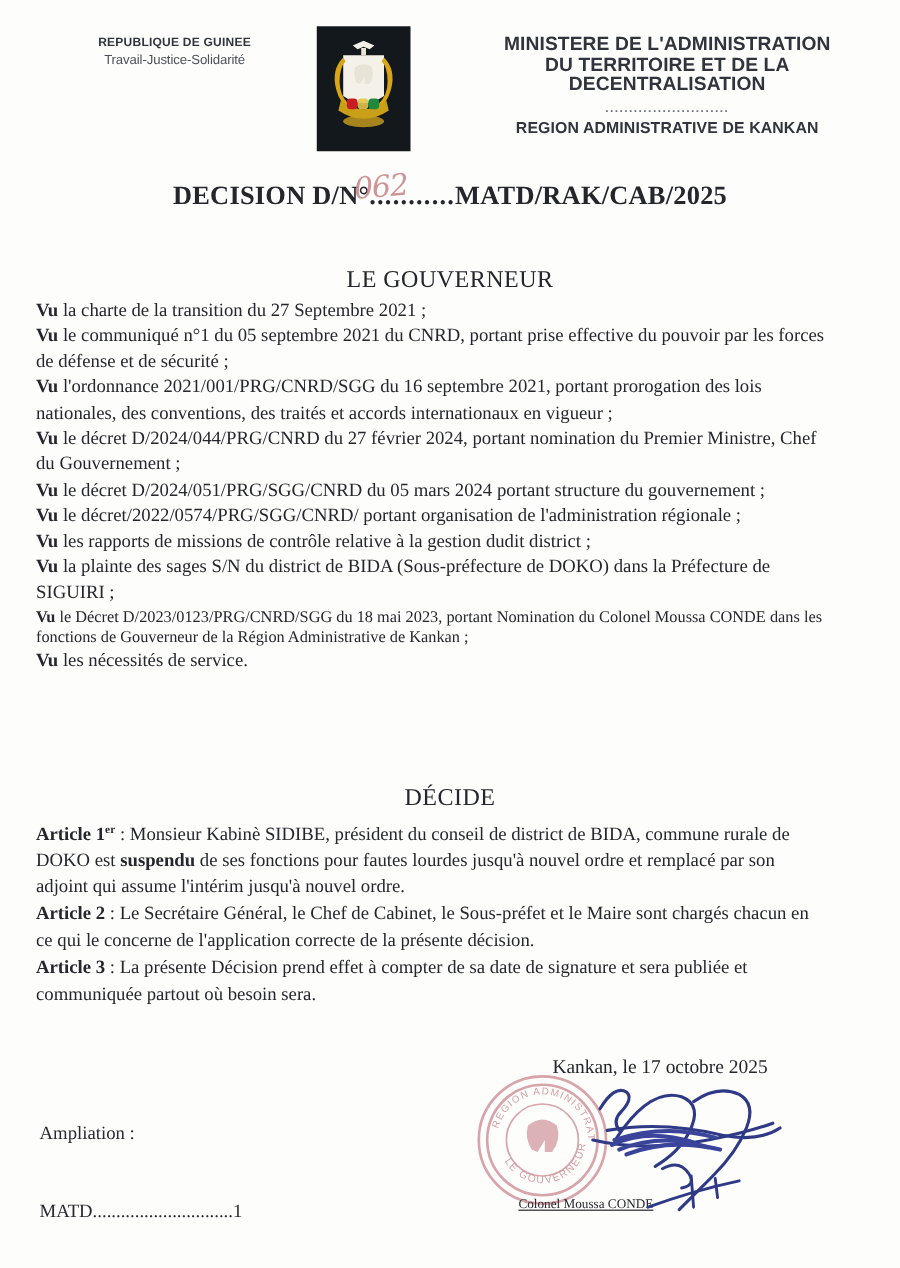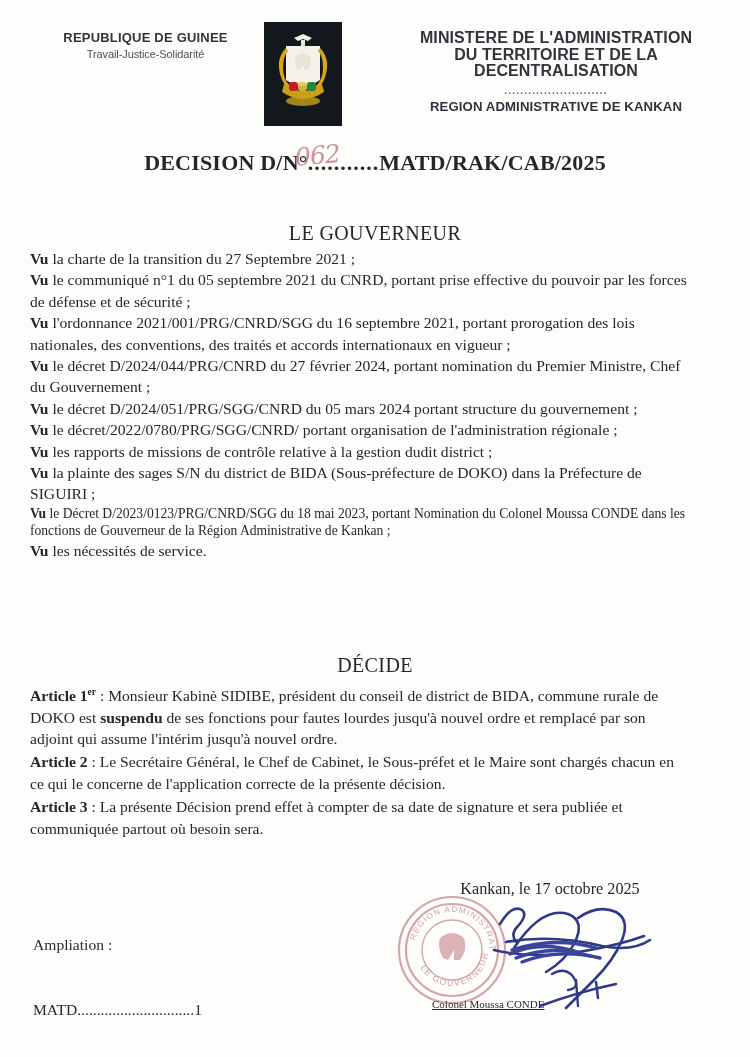--- a/index.html
+++ b/index.html
@@ -32,21 +32,21 @@
   .hdr-left {
     position: absolute;
     left: 38px;
     top: 8px;
     width: 215px;
     text-align: center;
   }
   .hdr-left .l1 {
     font-family: "Liberation Sans", sans-serif;
     font-weight: bold;
-    font-size: 13px;
+    font-size: 10px;
     letter-spacing: 0.2px;
     color: #31343d;
   }
   .hdr-left .l2 {
     font-family: Liberation Sans, sans-serif;
     font-size: 11px;
     color: #4c5059;
     margin-top: 3px;
     letter-spacing: -0.1px;
   }
@@ -287,21 +287,21 @@
   </div>
 
   <div class="gouverneur">LE GOUVERNEUR</div>
 
   <div class="vu-block" id="vu-block">
       <p><b>Vu</b><span> la charte de la transition du 27 Septembre 2021 ;</span></p>
       <p><b>Vu</b><span> le communiqué n°1 du 05 septembre 2021 du CNRD, portant prise effective du pouvoir par les forces de défense et de sécurité ;</span></p>
       <p><b>Vu</b><span> l'ordonnance 2021/001/PRG/CNRD/SGG du 16 septembre 2021, portant prorogation des lois nationales, des conventions, des traités et accords internationaux en vigueur ;</span></p>
       <p><b>Vu</b><span> le décret D/2024/044/PRG/CNRD du 27 février  2024, portant nomination du Premier Ministre, Chef du Gouvernement ;</span></p>
       <p><b>Vu</b><span> le décret D/2024/051/PRG/SGG/CNRD du 05 mars 2024 portant structure du gouvernement ;</span></p>
-      <p><b>Vu</b><span> le décret/2022/0780/PRG/SGG/CNRD/ portant organisation de l'administration régionale ;</span></p>
+      <p><b>Vu</b><span> le décret/2022/0574/PRG/SGG/CNRD/ portant organisation de l'administration régionale ;</span></p>
       <p><b>Vu</b><span> les rapports de missions de contrôle relative à la gestion dudit district ;</span></p>
       <p><b>Vu</b><span> la plainte des sages S/N du district de BIDA (Sous-préfecture de DOKO) dans la Préfecture de SIGUIRI ;</span></p>
       <p class="vu-small"><b>Vu</b><span> le Décret D/2023/0123/PRG/CNRD/SGG du 18 mai 2023, portant Nomination du Colonel Moussa CONDE dans les fonctions de  Gouverneur de la Région Administrative de Kankan ;</span></p>
       <p><b>Vu</b><span> les nécessités de service.</span></p>
     </div>
 
   <div class="decide">DÉCIDE</div>
 
   <div class="articles" id="articles-block">
       <p><b>Article 1<sup>er</sup></b><span> : Monsieur Kabinè SIDIBE, président du conseil de district de BIDA, commune rurale de DOKO est </span><b>suspendu</b><span> de ses fonctions pour fautes lourdes jusqu'à nouvel ordre et remplacé par son adjoint qui assume l'intérim jusqu'à nouvel ordre.</span></p>

